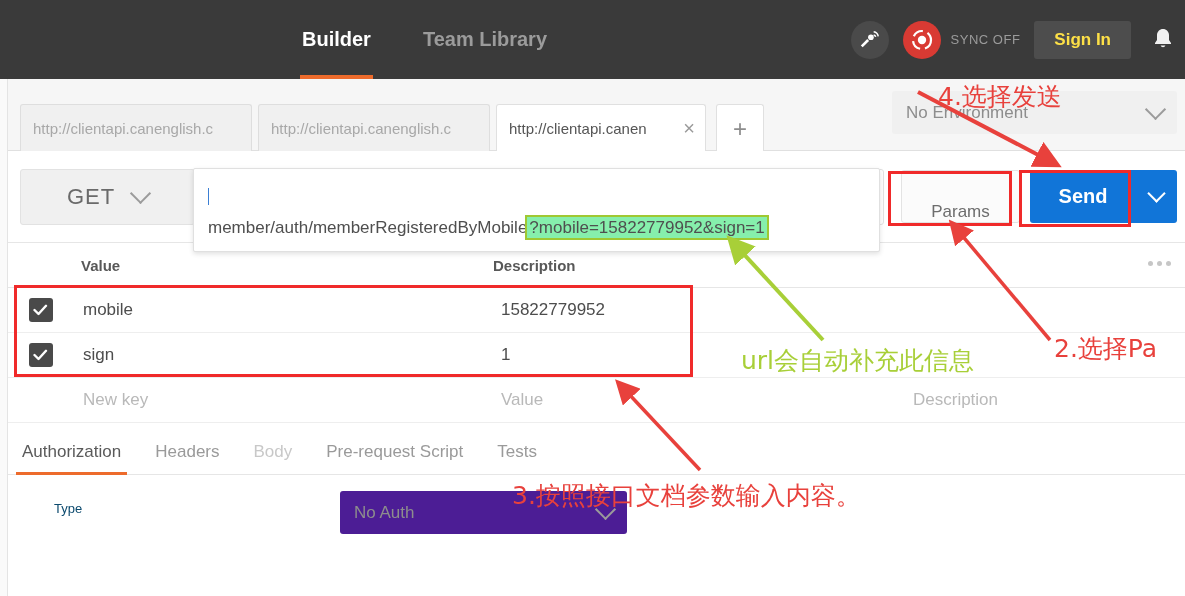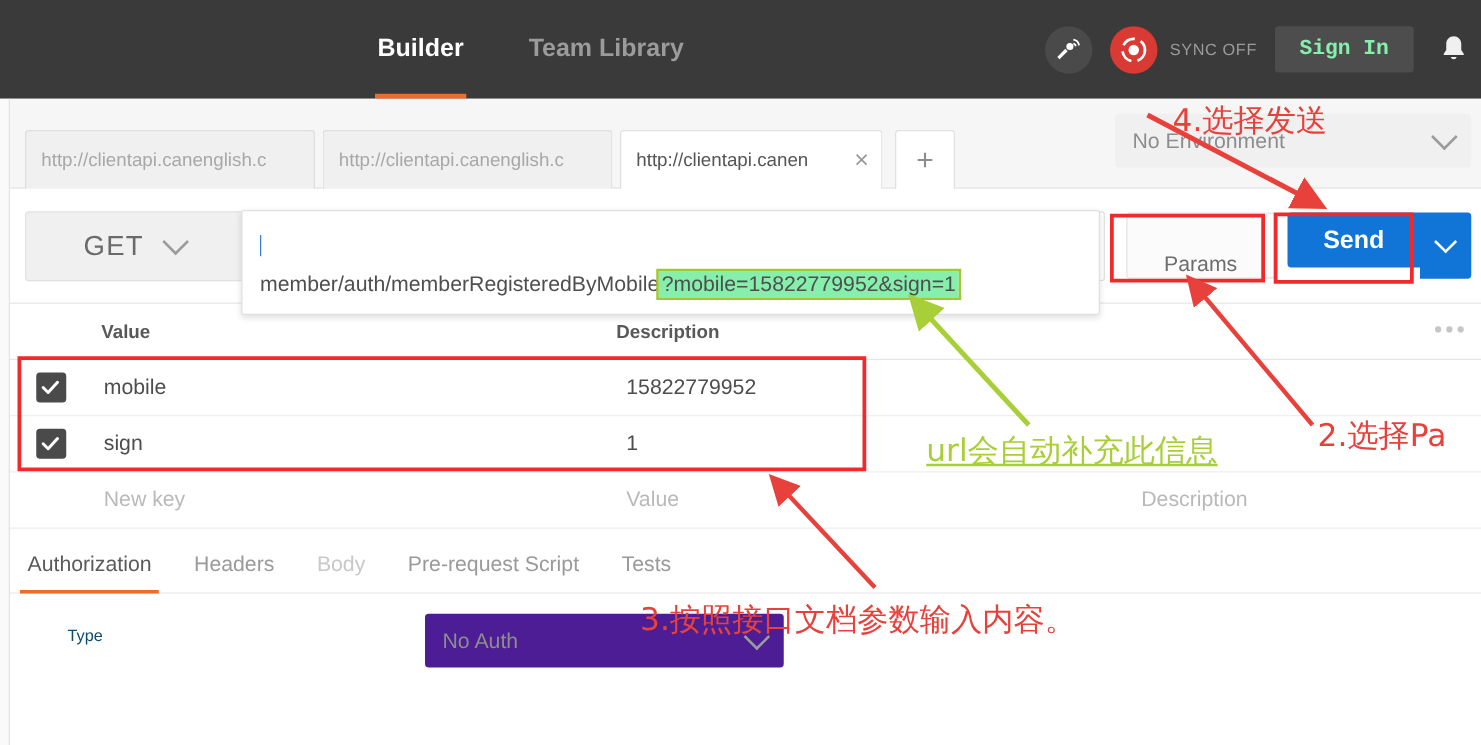--- a/index.html
+++ b/index.html
@@ -32,23 +32,23 @@
     position:absolute; right:0; top:0; height:79px; display:flex; align-items:center; gap:14px; padding-right:4px;
   }
   .circ-icon{
     width:38px;height:38px;border-radius:50%;
     display:flex;align-items:center;justify-content:center;
   }
   #sat-icon{ background:#4a4a4a; }
   #sync-icon{ background:#d93a33; }
   #sync-label{ font-size:13px; color:#9b9b9b; letter-spacing:.5px; margin-left:-4px; }
   #signin-button{
-    background:#4d4d4d; color:#86efac; font-size:17px; font-weight:bold;
+    background:#4d4d4d; color:#fde047; font-size:17px; font-weight:bold;
     border:0; padding:9px 20px; border-radius:3px; cursor:pointer;
-    font-family:Liberation Mono, monospace;
+    font-family:Liberation Sans, sans-serif;
   }
   #bell-button{
     background:none;border:0;cursor:pointer;padding:0 6px;display:flex;align-items:center;
   }
 
   
   #sidebar-edge{
     position:absolute; left:0; top:79px; width:8px; height:517px;
     background:#fafafa; border-right:1px solid #e4e4e4;
   }
@@ -126,21 +126,21 @@
   }
 
   #params-button{
     position:absolute; left:893px; top:19px; width:119px; height:53px;
     background:#fbfbfb; border:1px solid #e3e3e3; border-radius:3px;
     display:flex; align-items:flex-end; justify-content:center; cursor:pointer;
   }
   #params-label{ font-size:17px; color:#6d6d6d; }
 
   #send-button{
-    position:absolute; left:1022px; top:19px; width:106px; height:44px;
+    position:absolute; left:1022px; top:19px; width:106px; height:53px;
     background:#1175d8; border:0; border-radius:3px 0 0 3px;
     color:#fff; font-size:20px; font-weight:bold; cursor:pointer;
     font-family:"Liberation Sans", sans-serif;
   }
   #send-caret{
     position:absolute; left:1128px; top:19px; width:41px; height:53px;
     background:#1175d8; border-radius:0 3px 3px 0; cursor:pointer;
     display:flex;align-items:center;justify-content:center;
   }
   #send-caret .chev{ border-color:#ffffff; width:13px;height:13px; }
@@ -197,21 +197,21 @@
     padding:0 14px; cursor:pointer;
   }
   #auth-type-value{ font-size:17px; color:#8d8d8d; flex:1; }
 
   
   .anno{ position:absolute; z-index:60; pointer-events:none; }
   .anno-text{ font-family:"DejaVu Sans", sans-serif; white-space:nowrap; }
   #anno-4-text{ left:938px; top:80px; font-size:25px; color:#e8413c; }
   #anno-2-text{ left:1054px; top:332px; font-size:25px; color:#e8413c; }
   #anno-3-text{ left:512px; top:479px; font-size:25px; color:#e8413c; }
-  #anno-green-text{ left:741px; top:344px; font-size:25px; color:#a8cf38;text-decoration:underline; }
+  #anno-green-text{ left:741px; top:344px; font-size:25px; color:#a8cf38; }
 
   #box-params{ left:888px; top:171px; width:124px; height:55px; border:3px solid #f02a2a; }
   #box-send{ left:1019px; top:170px; width:112px; height:57px; border:3px solid #f02a2a; }
   #box-rows{ left:14px; top:285px; width:679px; height:92px; border:3px solid #f02a2a; }
 
   svg.arrow{ position:absolute; overflow:visible; z-index:61; pointer-events:none; }
 </style>
 </head>
 <body>
 

